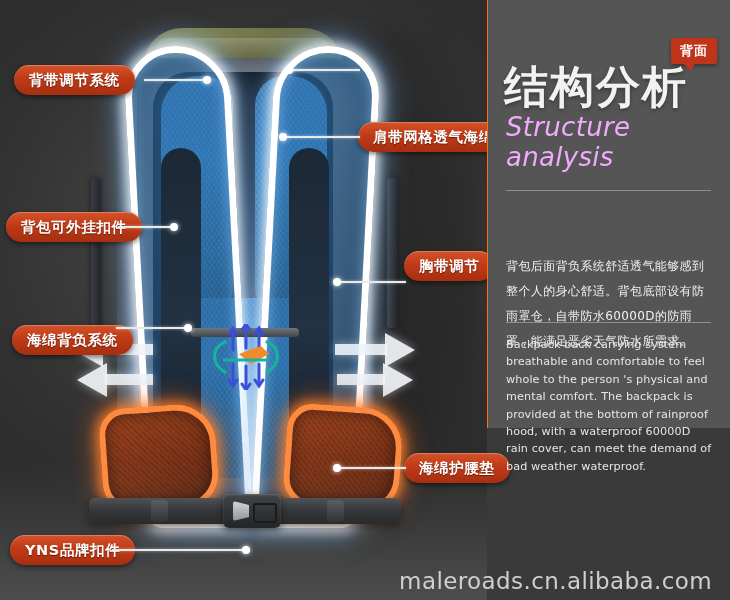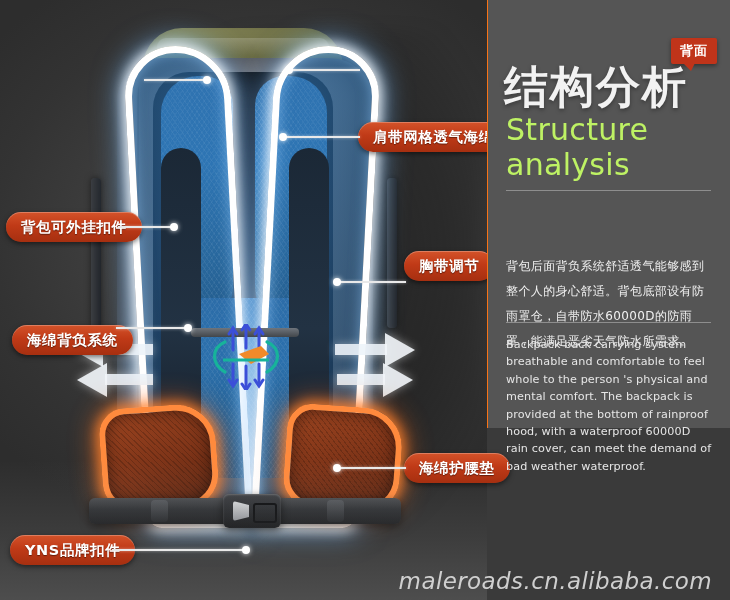--- a/index.html
+++ b/index.html
@@ -122,33 +122,33 @@
     background:#555555;border-left:1px solid #f97316;}
 
   .badge{position:absolute;right:14px;top:38px;background:#c0341a;color:#fff;
     font-size:13px;font-weight:700;padding:4px 9px;border-radius:2px;letter-spacing:1px;
     box-shadow:0 2px 4px rgba(0,0,0,.4);}
   .badge:after{content:"";position:absolute;left:12px;bottom:-7px;width:0;height:0;
     border-left:8px solid transparent;border-right:4px solid transparent;border-top:8px solid #c0341a;}
 
   .h-cn{position:absolute;left:16px;top:58px;color:#f2f2f2;font-size:44px;font-weight:700;
     letter-spacing:2px;text-shadow:0 2px 4px rgba(0,0,0,.35);text-align:right;}
-  .h-en{position:absolute;left:18px;top:112px;color:#bef264;font-size:30px;letter-spacing:.3px;}
+  .h-en{position:absolute;left:18px;top:112px;color:#f0abfc;font-size:26px;letter-spacing:.3px;font-style:italic;}
   .h-sub{position:absolute;left:18px;top:152px;color:#ffd400;font-size:21px;font-weight:700;letter-spacing:.5px;
     text-shadow:0 1px 2px rgba(0,0,0,.35);}
 
   .rule{position:absolute;left:18px;width:205px;height:1px;background:#8e8e8e;}
   .body-cn{position:absolute;left:18px;top:210px;width:208px;color:#f0f0f0;font-size:12px;
     line-height:25px;letter-spacing:.4px;margin-top:44px;}
   .body-en{position:absolute;left:18px;top:336px;width:208px;color:#e6e6e6;font-size:11.2px;
     line-height:17.4px;letter-spacing:.1px;}
 
   
   .watermark{position:absolute;left:0;bottom:6px;width:730px;text-align:right;padding-right:18px;
-    box-sizing:border-box;color:#d8d8d8;font-size:23px;letter-spacing:.4px;opacity:.95;font-style:italic;}
+    box-sizing:border-box;color:#d8d8d8;font-size:23px;letter-spacing:.4px;opacity:.95;}
 </style>
 </head>
 <body>
 
 <div id="page">
 
   <div id="photo-panel">
     <div class="shadow-blob"></div>
 
     <div id="pack">
@@ -200,20 +200,21 @@
       <div class="hip-pad hip-right"></div>
       <div class="belt"></div>
       <div class="belt-keeper" style="left:56px;"></div>
       <div class="belt-keeper" style="left:232px;"></div>
       <div class="buckle"></div>
     </div>
 
     <div class="floor-glow"></div>
   </div>
 
+  <div class="pill" style="left:14px;top:65px;">背带调节系统</div>
   <div class="leader" style="left:144px;top:79px;width:62px;"></div>
   <div class="dot" style="left:203px;top:76px;"></div>
 
   <div class="pill" style="left:6px;top:212px;">背包可外挂扣件</div>
   <div class="leader" style="left:118px;top:226px;width:55px;"></div>
   <div class="dot" style="left:170px;top:223px;"></div>
 
   <div class="pill" style="left:12px;top:313px;margin-top:12px;">海绵背负系统</div>
   <div class="leader" style="left:116px;top:327px;width:70px;"></div>
   <div class="dot" style="left:184px;top:324px;"></div>

